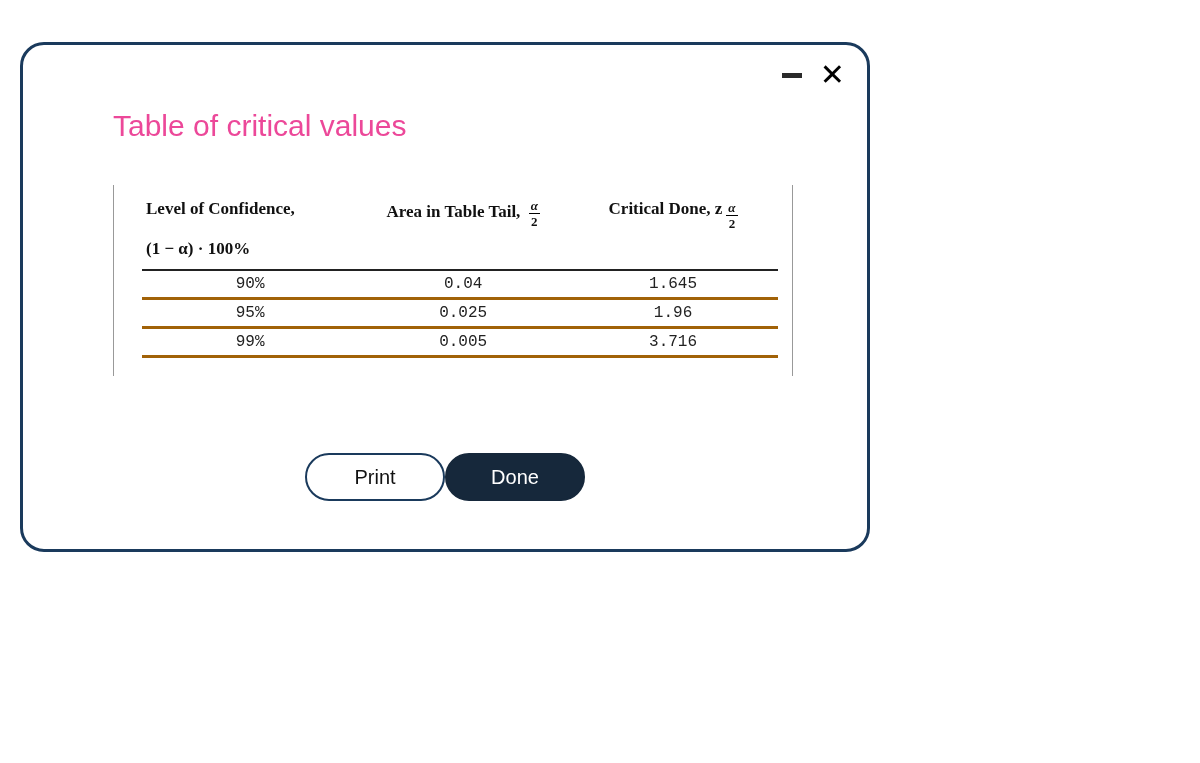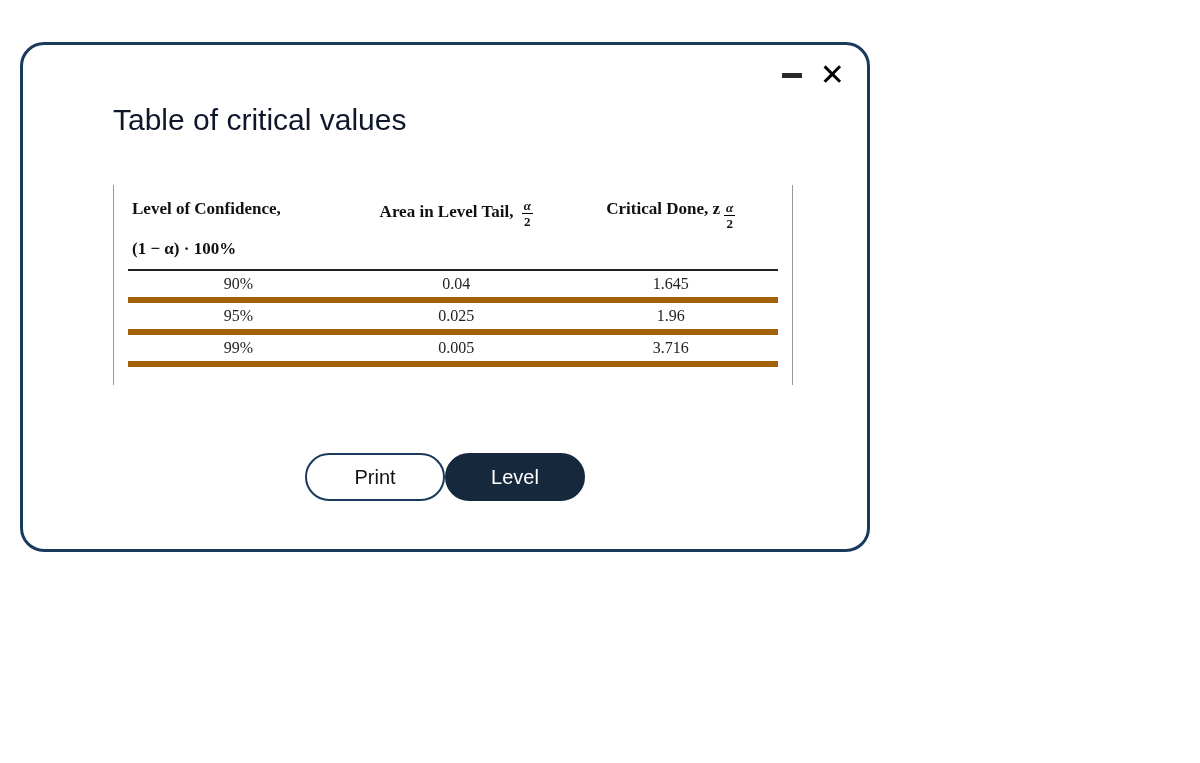--- a/index.html
+++ b/index.html
@@ -38,34 +38,34 @@
     font-size: 30px;
     font-weight: 300;
     line-height: 1;
     cursor: pointer;
     font-family: Arial, sans-serif;
     color: #000;
   }
   .title {
     position: absolute;
     left: 90px;
-    top: 58px;
+    top: 64px;
     font-size: 30px;
-    color: #0f172a;
+    color: #ec4899;
     font-weight: 400;
   }
   .table-wrap {
     position: absolute;
     left: 90px;
     top: 140px;
     width: 680px;
     border: 1px solid #999;
     border-top: none;
     border-bottom: none;
-    padding: 8px 14px 18px 14px;
+    padding: 8px 14px 18px 28px;
   }
   table {
     width: 100%;
     border-collapse: collapse;
   }
   thead th {
     text-align: left;
     font-weight: bold;
     font-family: Georgia, 'Times New Roman', serif;
     font-size: 17px;
@@ -75,24 +75,24 @@
     border-bottom: 2px solid #222;
   }
   thead th:nth-child(2) { text-align: center; }
   thead th:nth-child(3) { text-align: center; }
   .sub-line {
     display: block;
     font-weight: bold;
     margin-top: 20px;
   }
   tbody td {
-    font-family: Liberation Serif, serif;
+    font-family: Liberation Mono, monospace;
     font-size: 16px;
     padding: 4px 4px;
-    border-bottom: 6px solid #a16207;
+    border-bottom: 3px solid #a16207;
     color: #222;
   }
   tbody td:nth-child(1) { text-align: center; width: 34%; }
   tbody td:nth-child(2) { text-align: center; width: 33%; }
   tbody td:nth-child(3) { text-align: center; width: 33%; margin-top: 11px; }
   .frac {
     display: inline-block;
     vertical-align: middle;
     text-align: center;
     font-size: 13px;
@@ -151,21 +151,21 @@
 
   <div class="table-wrap">
     <table>
       <thead>
         <tr>
           <th>
             <span>Level of Confidence,</span>
             <span class="sub-line">(1 − α) · 100%</span>
           </th>
           <th>
-            <span>Area in Level Tail,</span>
+            <span>Area in Table Tail,</span>
             <span class="frac">
               <span class="num">α</span>
               <span class="den">2</span>
             </span>
           </th>
           <th>
             <span>Critical Done, z</span><span class="sub"><span class="frac"><span class="num">α</span><span class="den">2</span></span></span>
           </th>
         </tr>
       </thead>
@@ -184,16 +184,16 @@
           <td>99%</td>
           <td>0.005</td>
           <td>3.716</td>
         </tr>
       </tbody>
     </table>
   </div>
 
   <div class="buttons">
     <div class="btn btn-print">Print</div>
-    <div class="btn btn-done">Level</div>
+    <div class="btn btn-done">Done</div>
   </div>
 
 </div>
 
 </body></html>

